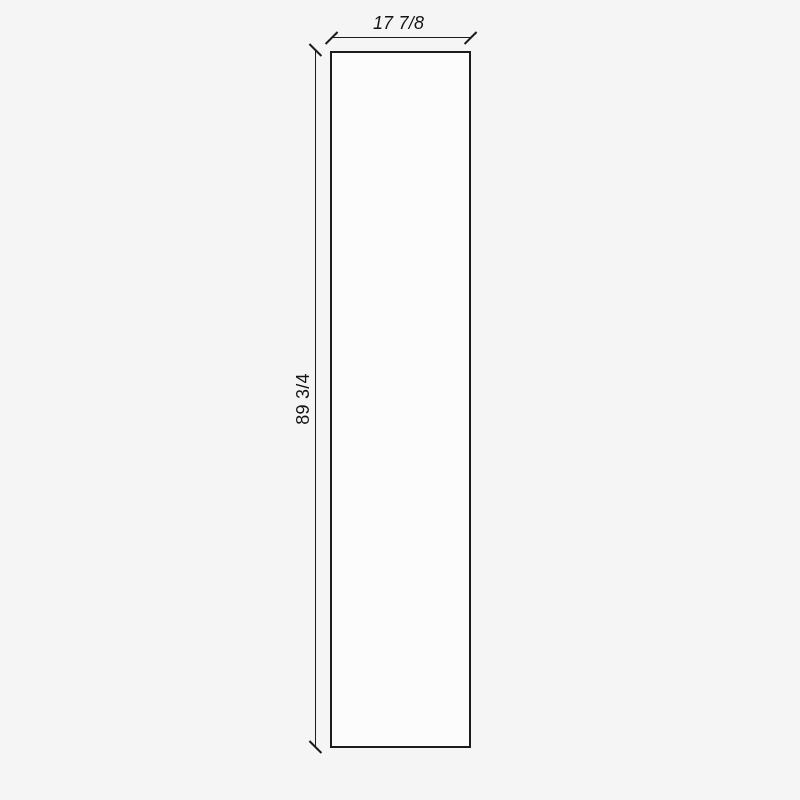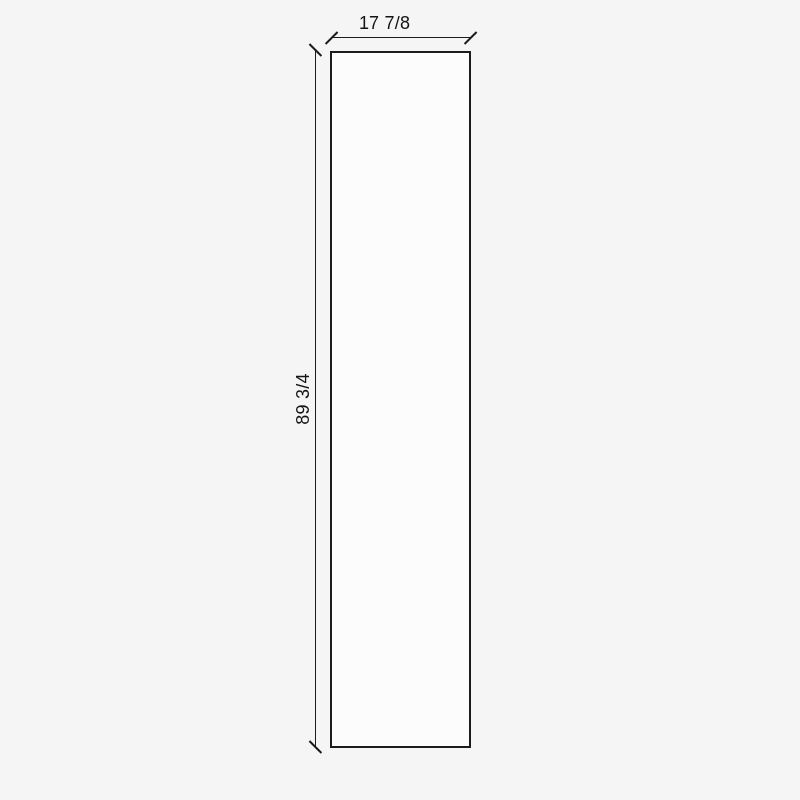--- a/index.html
+++ b/index.html
@@ -65,25 +65,26 @@
   .dim-label {
     position: absolute;
     color: var(--color-text);
     font-size: 18px;
     font-weight: 400;
     letter-spacing: 0.2px;
     white-space: nowrap;
     text-align: center;
   }
   .dim-label-width {
-    left: 314px;
+    left: 328px;
     top: 12px;
     width: 141px;
     height: 22px;
     line-height: 22px;
+    font-style: italic;
   }
   .dim-label-height {
     left: 273px;
     top: 388px;
     width: 60px;
     height: 22px;
     line-height: 22px;
     transform: rotate(-90deg);
     transform-origin: center center;
   }

